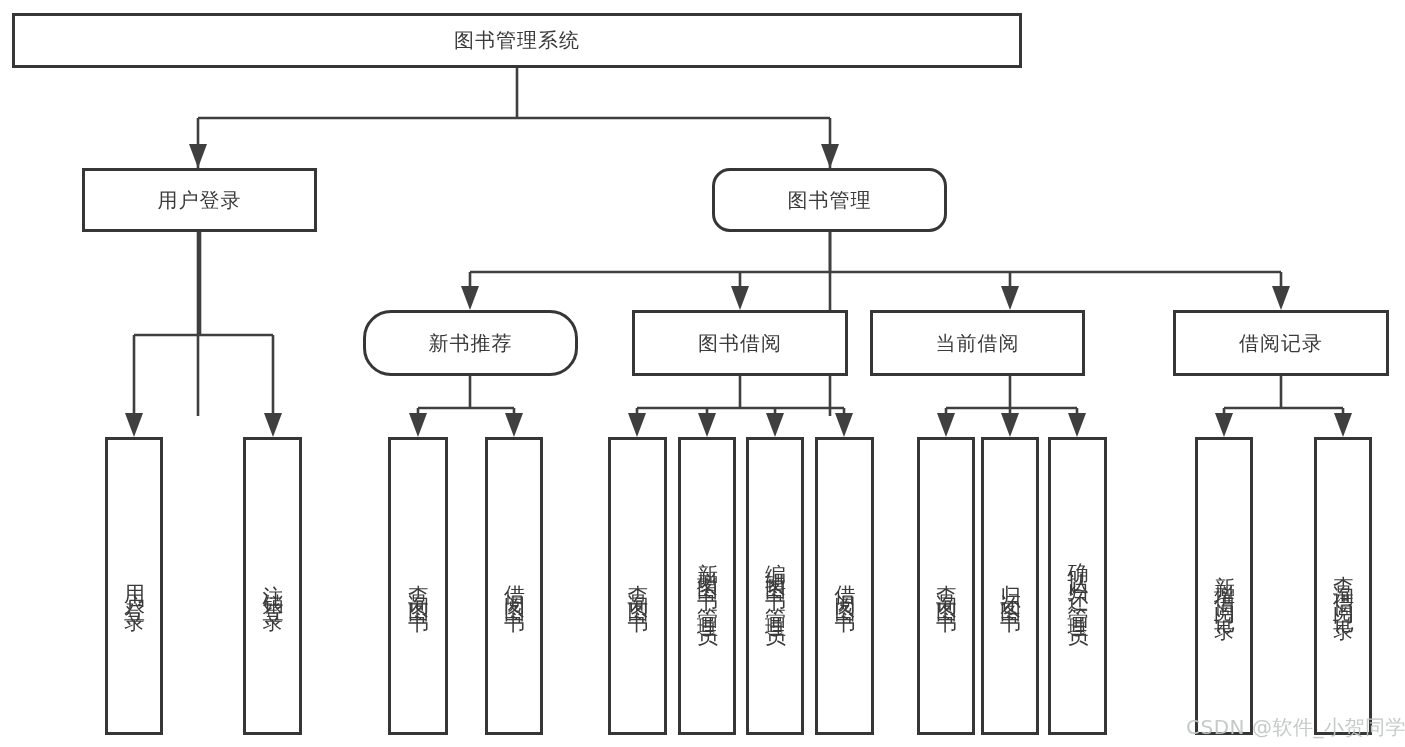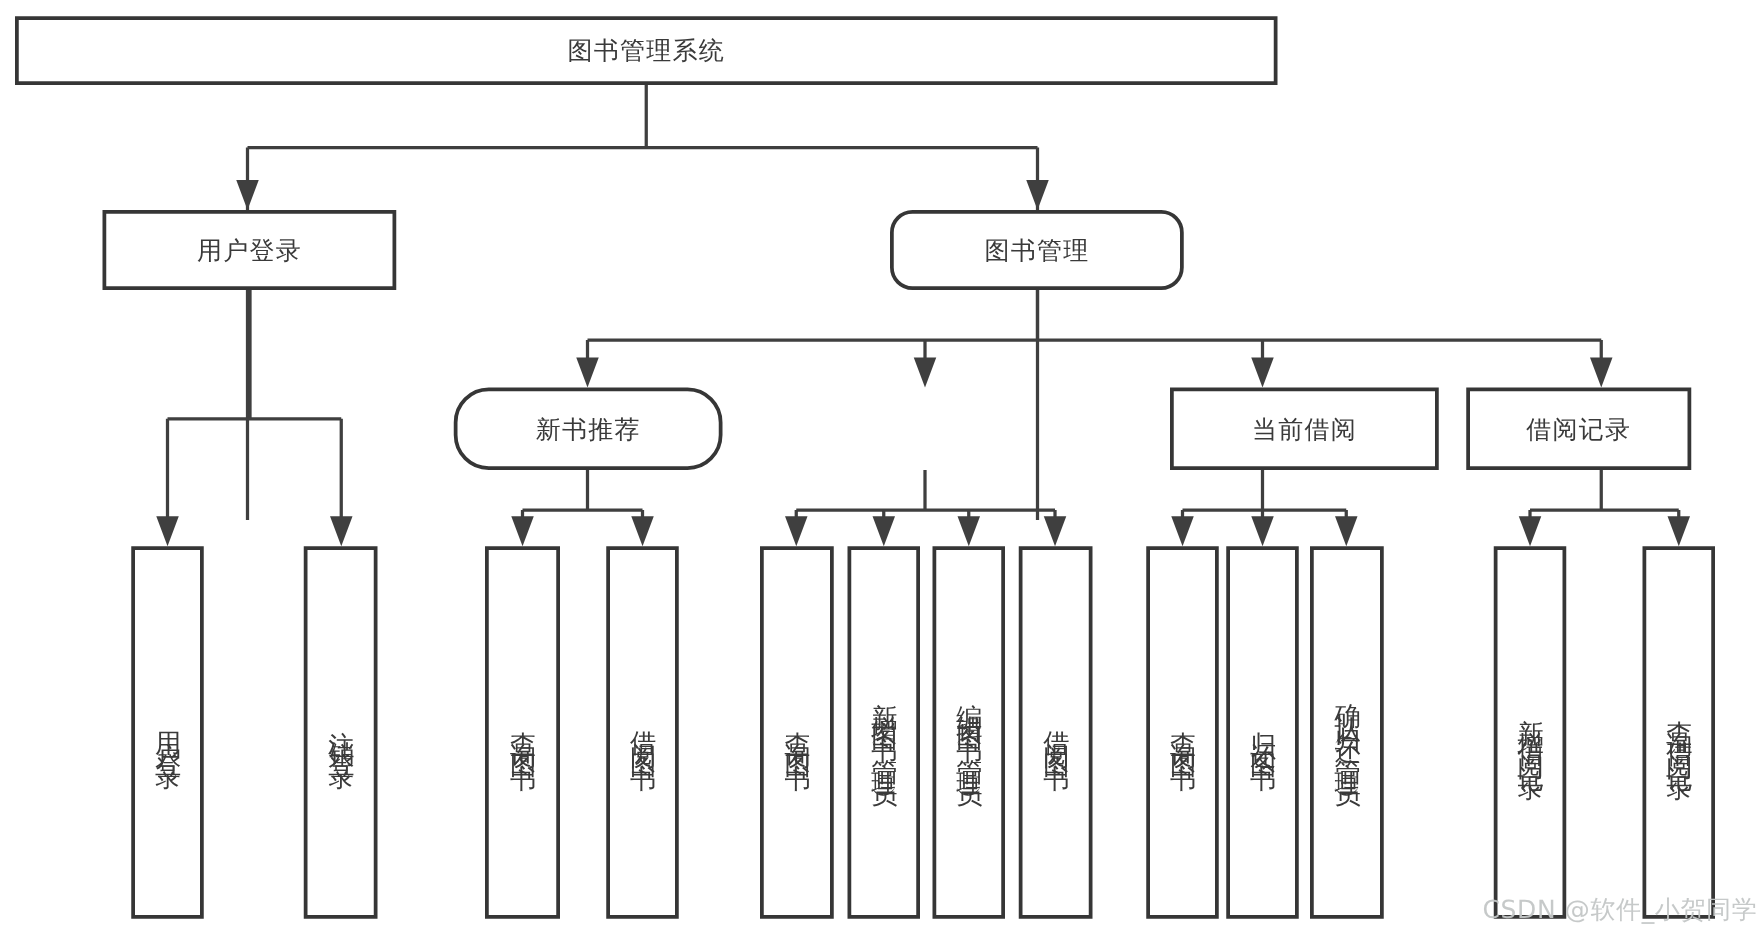--- a/index.html
+++ b/index.html
@@ -123,24 +123,27 @@
   <div class="hbox" style="left:82px;top:168px;width:235px;height:64px;">
     <span>用户登录</span>
   </div>
   <div class="hbox" style="left:712px;top:168px;width:235px;height:64px;border-radius:18px;">
     <span>图书管理</span>
   </div>
 
   <div class="hbox" style="left:363px;top:310px;width:215px;height:66px;border-radius:28px;">
     <span>新书推荐</span>
   </div>
-  <div class="hbox" style="left:936px;top:310px;width:215px;height:66px;">
+  <div class="hbox" style="left:632px;top:310px;width:216px;height:66px;">
+    <span>图书借阅</span>
+  </div>
+  <div class="hbox" style="left:870px;top:310px;width:215px;height:66px;">
     <span>当前借阅</span>
   </div>
-  <div class="hbox" style="left:1173px;top:310px;width:180px;height:66px;">
+  <div class="hbox" style="left:1173px;top:310px;width:216px;height:66px;">
     <span>借阅记录</span>
   </div>
 
   <div class="vbox" style="left:105px;width:58px;">
     <span class="vtext">用户登录</span>
   </div>
   <div class="vbox" style="left:243px;width:59px;">
     <span class="vtext">注销登录</span>
   </div>
 

